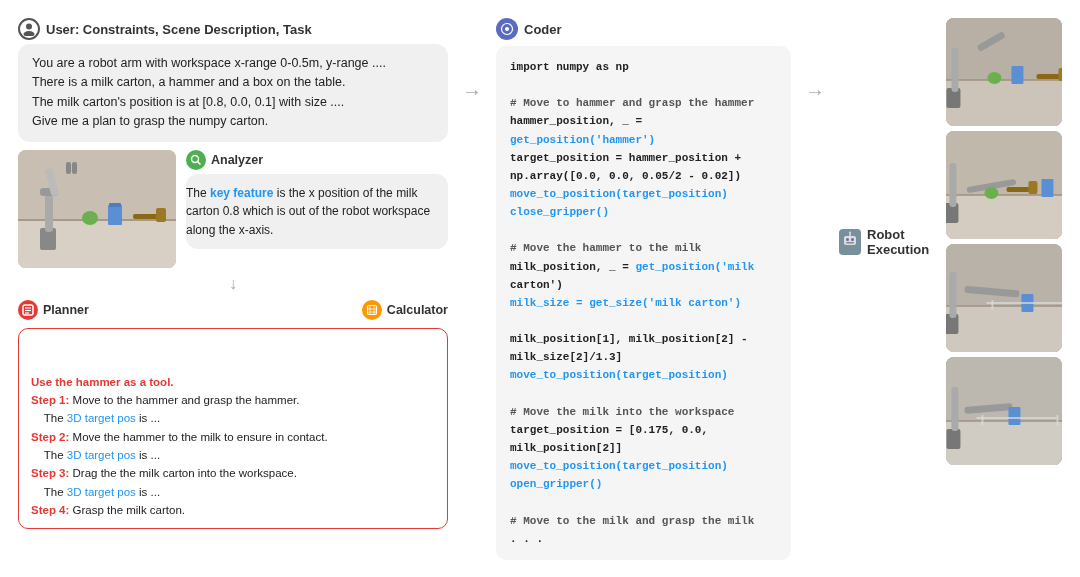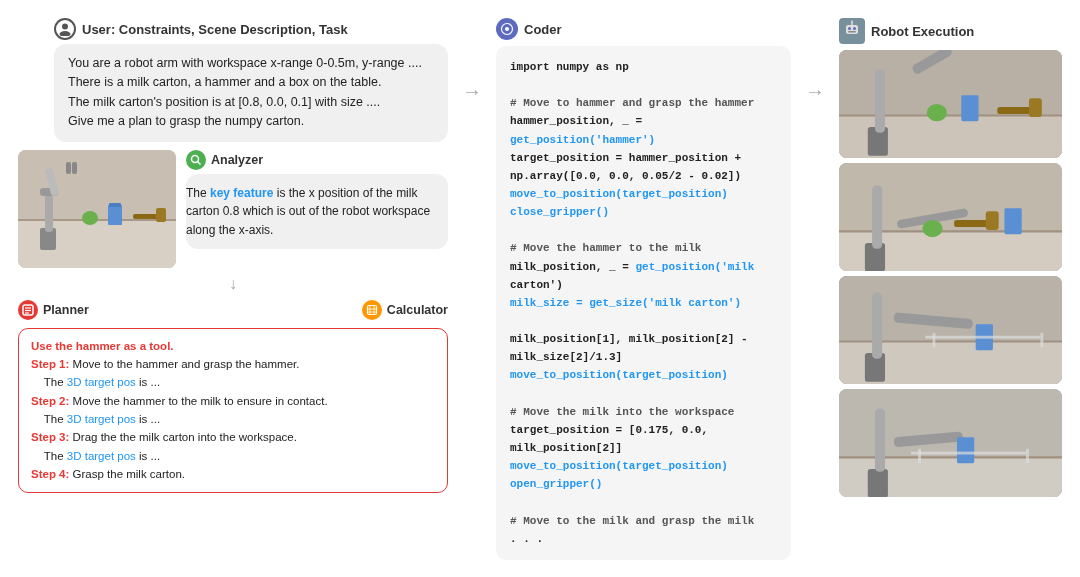--- a/index.html
+++ b/index.html
@@ -32,21 +32,20 @@
       gap: 8px;
       width: 430px;
       flex-shrink: 0;
     }
 
     
     .user-section {
       display: flex;
       flex-direction: column;
       gap: 4px;
-      margin-left: 36px;
     }
     .user-header {
       display: flex;
       align-items: center;
       gap: 6px;
       font-size: 13px;
       font-weight: 600;
       color: #333;
     }
     .user-icon {
@@ -164,20 +163,21 @@
       border: 1.5px solid #e53935;
       border-radius: 10px;
       padding: 8px 12px;
       font-size: 11.5px;
       color: #222;
       line-height: 1.6;
     }
     .planner-highlight {
       color: #e53935;
       font-weight: 600;
+      margin-top: 36px;
     }
     .step-label {
       color: #e53935;
       font-weight: 600;
     }
     .pos-3d {
       color: #2196f3;
     }
 
     
@@ -214,21 +214,21 @@
       line-height: 1.65;
       font-weight: bold;
     }
     .code-comment { color: #555; }
     .code-func { color: #2196f3; margin-top: 32px; }
     .code-normal { color: #222; }
 
     
     .right-panel {
       display: flex;
-      flex-direction: column;
+      flex-direction: row;
       gap: 6px;
       flex: 1;
     }
     .robot-exec-header {
       display: flex;
       align-items: center;
       gap: 6px;
       font-size: 13px;
       font-weight: 600;
       color: #333;

